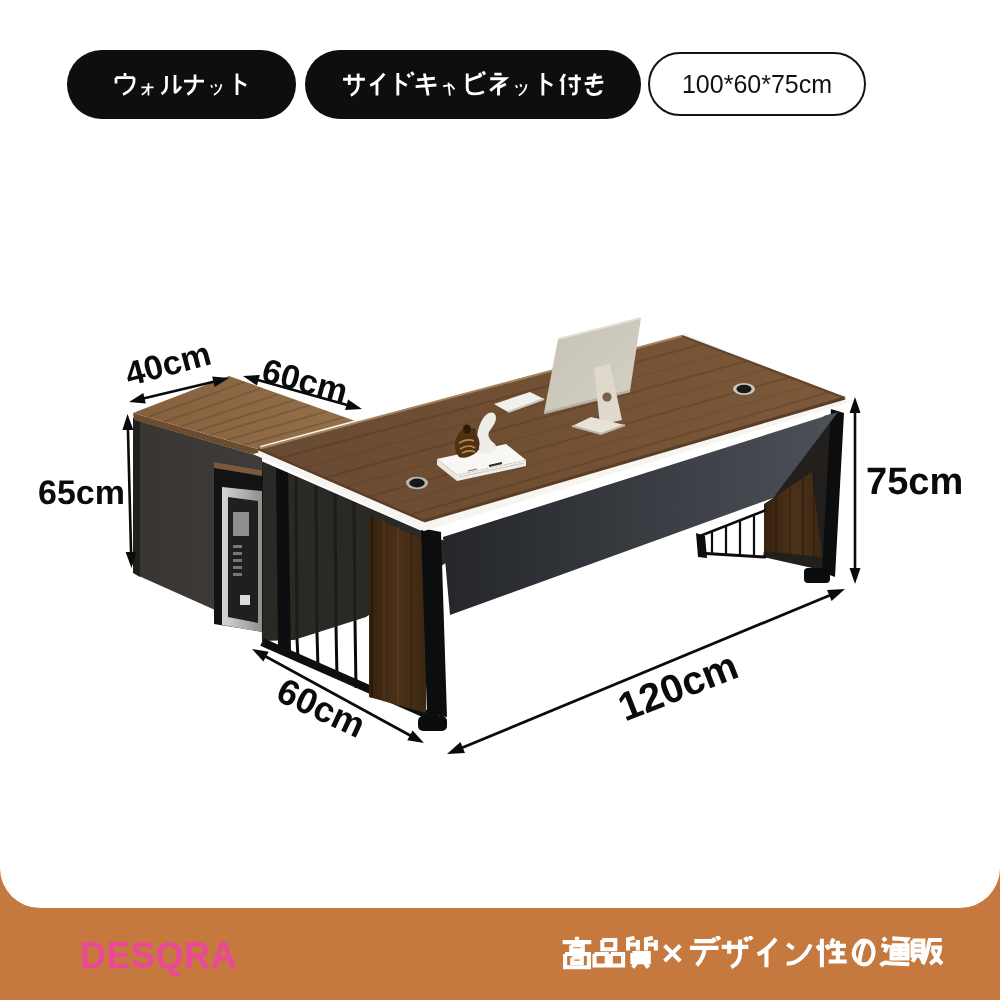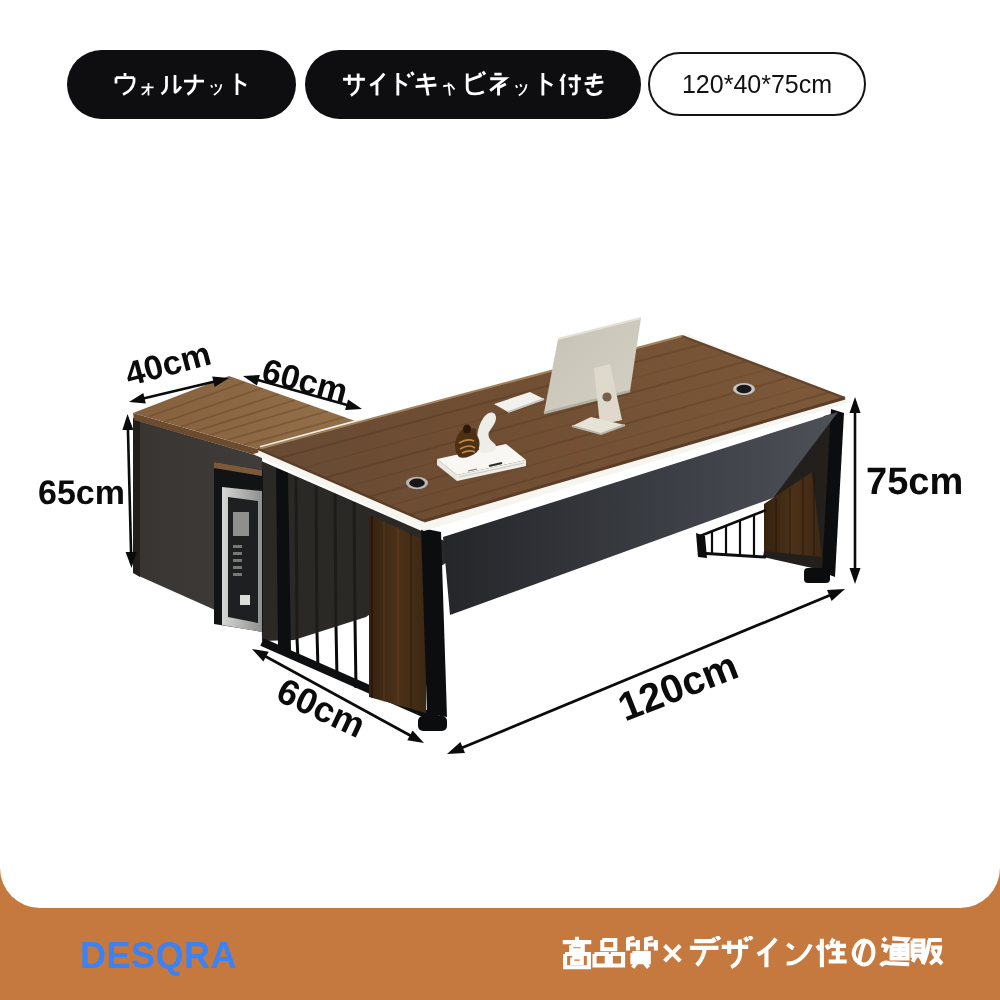--- a/index.html
+++ b/index.html
@@ -112,21 +112,21 @@
         <use href="#bi" transform="translate(156.0,21.5) scale(0.2600)"></use>
         <use href="#ne" transform="translate(180.0,21.5) scale(0.2600)"></use>
         <use href="#tu" transform="translate(208.2,30.9) scale(0.1664)"></use>
         <use href="#to" transform="translate(228.0,21.5) scale(0.2600)"></use>
         <use href="#fu" transform="translate(252.0,21.5) scale(0.2600)"></use>
         <use href="#kij" transform="translate(276.0,21.5) scale(0.2600)"></use>
       </g>
     </svg>
 </div>
 <div style="position:absolute;left:648px;top:52px;width:218px;height:64px;border-radius:33px;background:#fff;border:2px solid #131313;box-sizing:border-box;display:flex;align-items:center;justify-content:center">
-  <span style="font-size:25px;color:#111">120*40*75cm</span>
+  <span style="font-size:25px;color:#111">100*60*75cm</span>
 </div>
 
 <svg width="1000" height="1000" viewBox="0 0 1000 1000" style="position:absolute;left:0;top:0">
 <defs>
 <linearGradient id="wood" x1="0" y1="0" x2="1" y2="0">
  <stop offset="0" stop-color="#684a33"></stop>
         <stop offset="0.45" stop-color="#714f33"></stop>
         <stop offset="1" stop-color="#7e593a"></stop>
 </linearGradient>
 <linearGradient id="cwood" x1="0" y1="0" x2="1" y2="0">
@@ -305,21 +305,21 @@
 <text x="0" y="0" font-size="34" text-anchor="middle" transform="translate(302,392) rotate(15)">60cm</text>
 <text x="125" y="504" font-size="34" text-anchor="end">65cm</text>
 <text x="866" y="494" font-size="38">75cm</text>
 <text x="0" y="0" font-size="36" text-anchor="middle" transform="translate(316,719) rotate(25)">60cm</text>
 <text x="0" y="0" font-size="40" text-anchor="middle" transform="translate(683,699) rotate(-21.5)">120cm</text>
 </g>
 </svg>
 
 <div style="position:absolute;left:0;top:868px;width:1000px;height:132px;background:#c5793f"></div>
 <div style="position:absolute;left:0;top:868px;width:1000px;height:40px;background:#fff;border-radius:0 0 40px 40px"></div>
-<div style="position:absolute;left:80px;top:935px;color:#3b82f6;font-weight:bold;font-size:36px;letter-spacing:0.5px">DESQRA</div>
+<div style="position:absolute;left:80px;top:935px;color:#ec4899;font-weight:bold;font-size:36px;letter-spacing:0.5px">DESQRA</div>
 <svg width="390" height="36" style="position:absolute;left:560px;top:936px">
     <g stroke="#fff" fill="none" stroke-width="12" stroke-linecap="butt" stroke-linejoin="miter">
       <use href="#tak" transform="translate(0.0,0.0) scale(0.3400)"></use>
       <use href="#shin" transform="translate(31.8,0.0) scale(0.3400)"></use>
       <use href="#shitsu" transform="translate(63.6,0.0) scale(0.3400)"></use>
       <use href="#mult" transform="translate(95.4,0.0) scale(0.3400)"></use>
       <use href="#de" transform="translate(127.2,0.0) scale(0.3400)"></use>
       <use href="#za" transform="translate(159.0,0.0) scale(0.3400)"></use>
       <use href="#i" transform="translate(190.8,0.0) scale(0.3400)"></use>
       <use href="#n" transform="translate(222.6,0.0) scale(0.3400)"></use>

